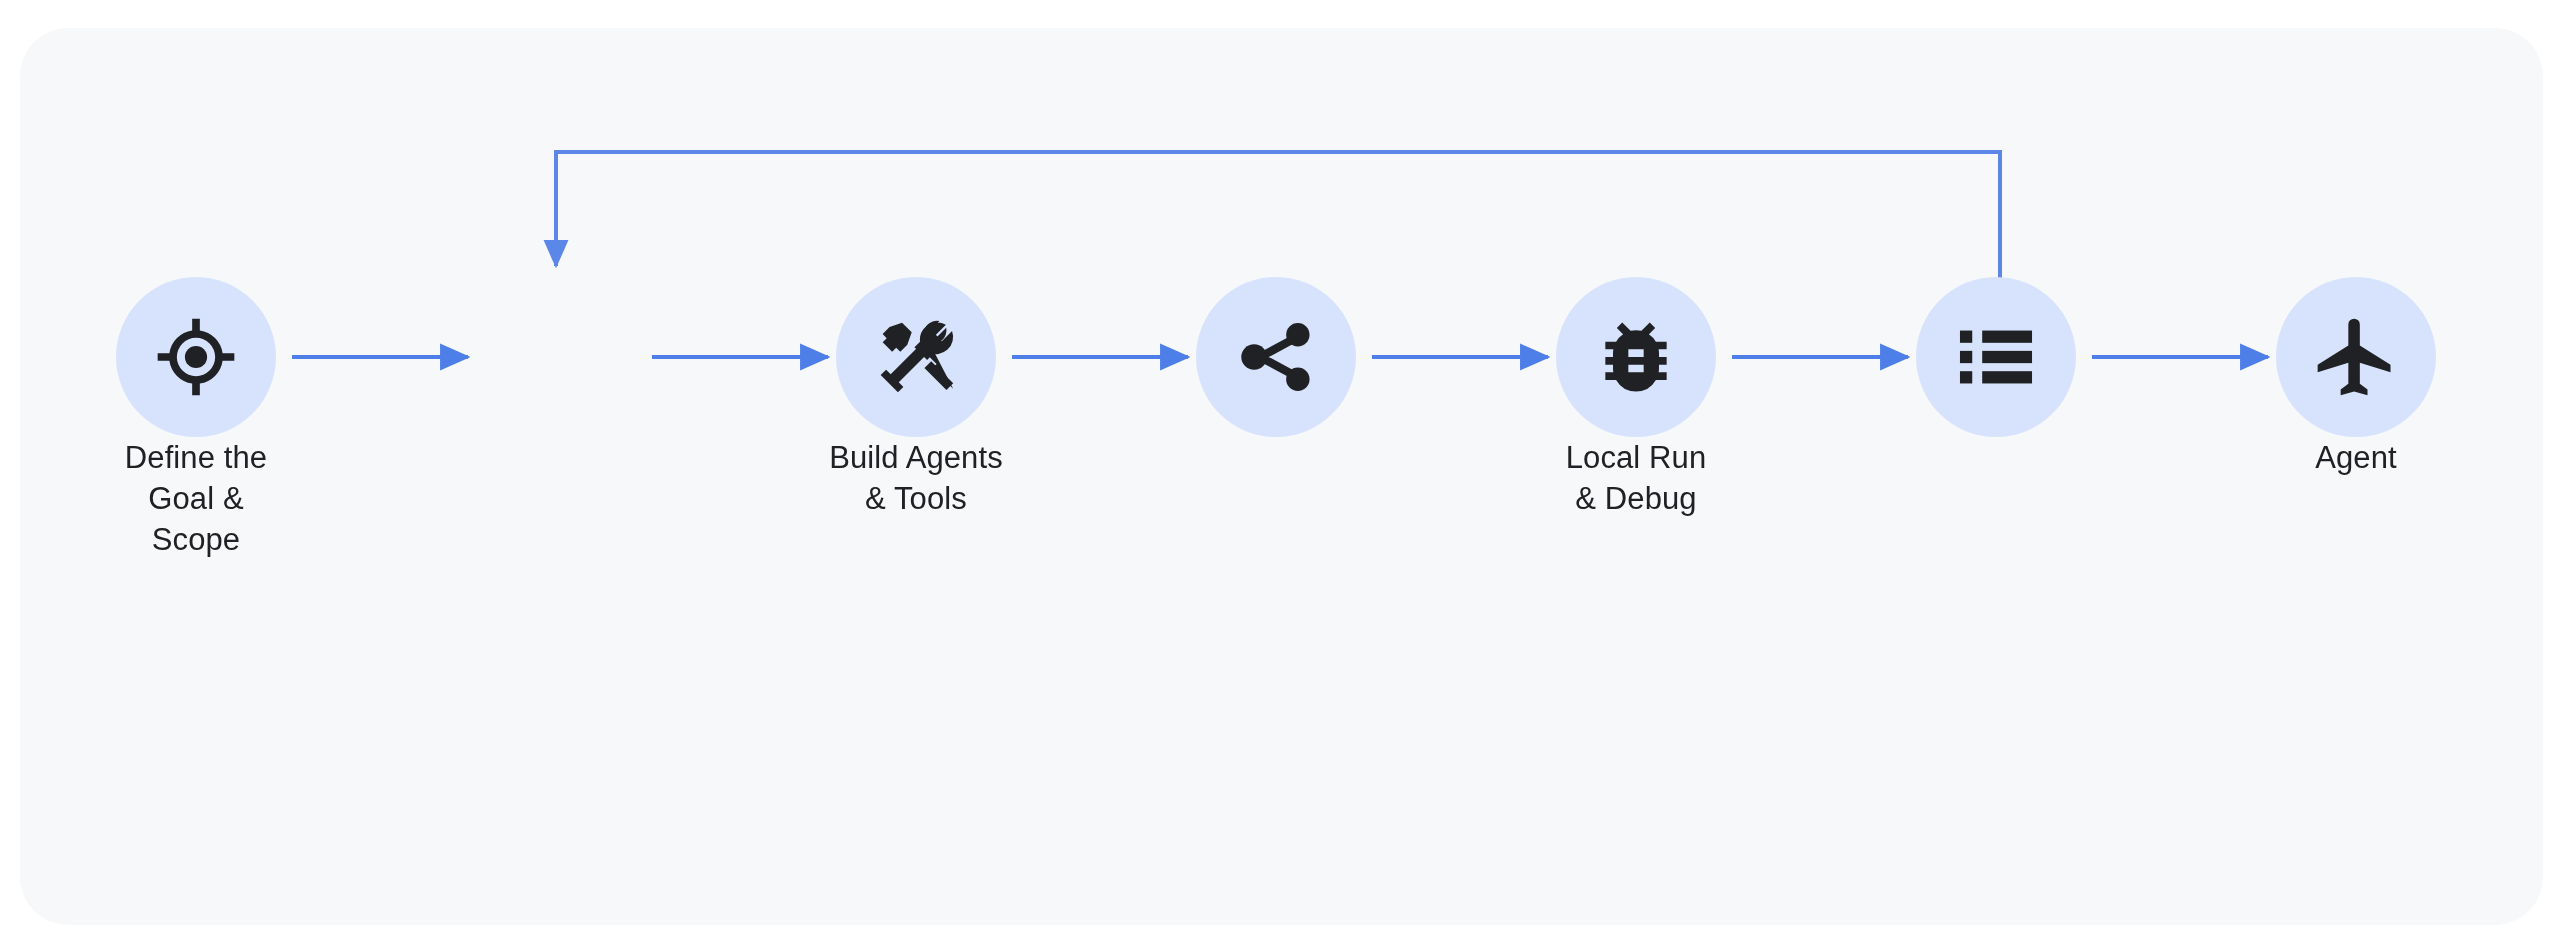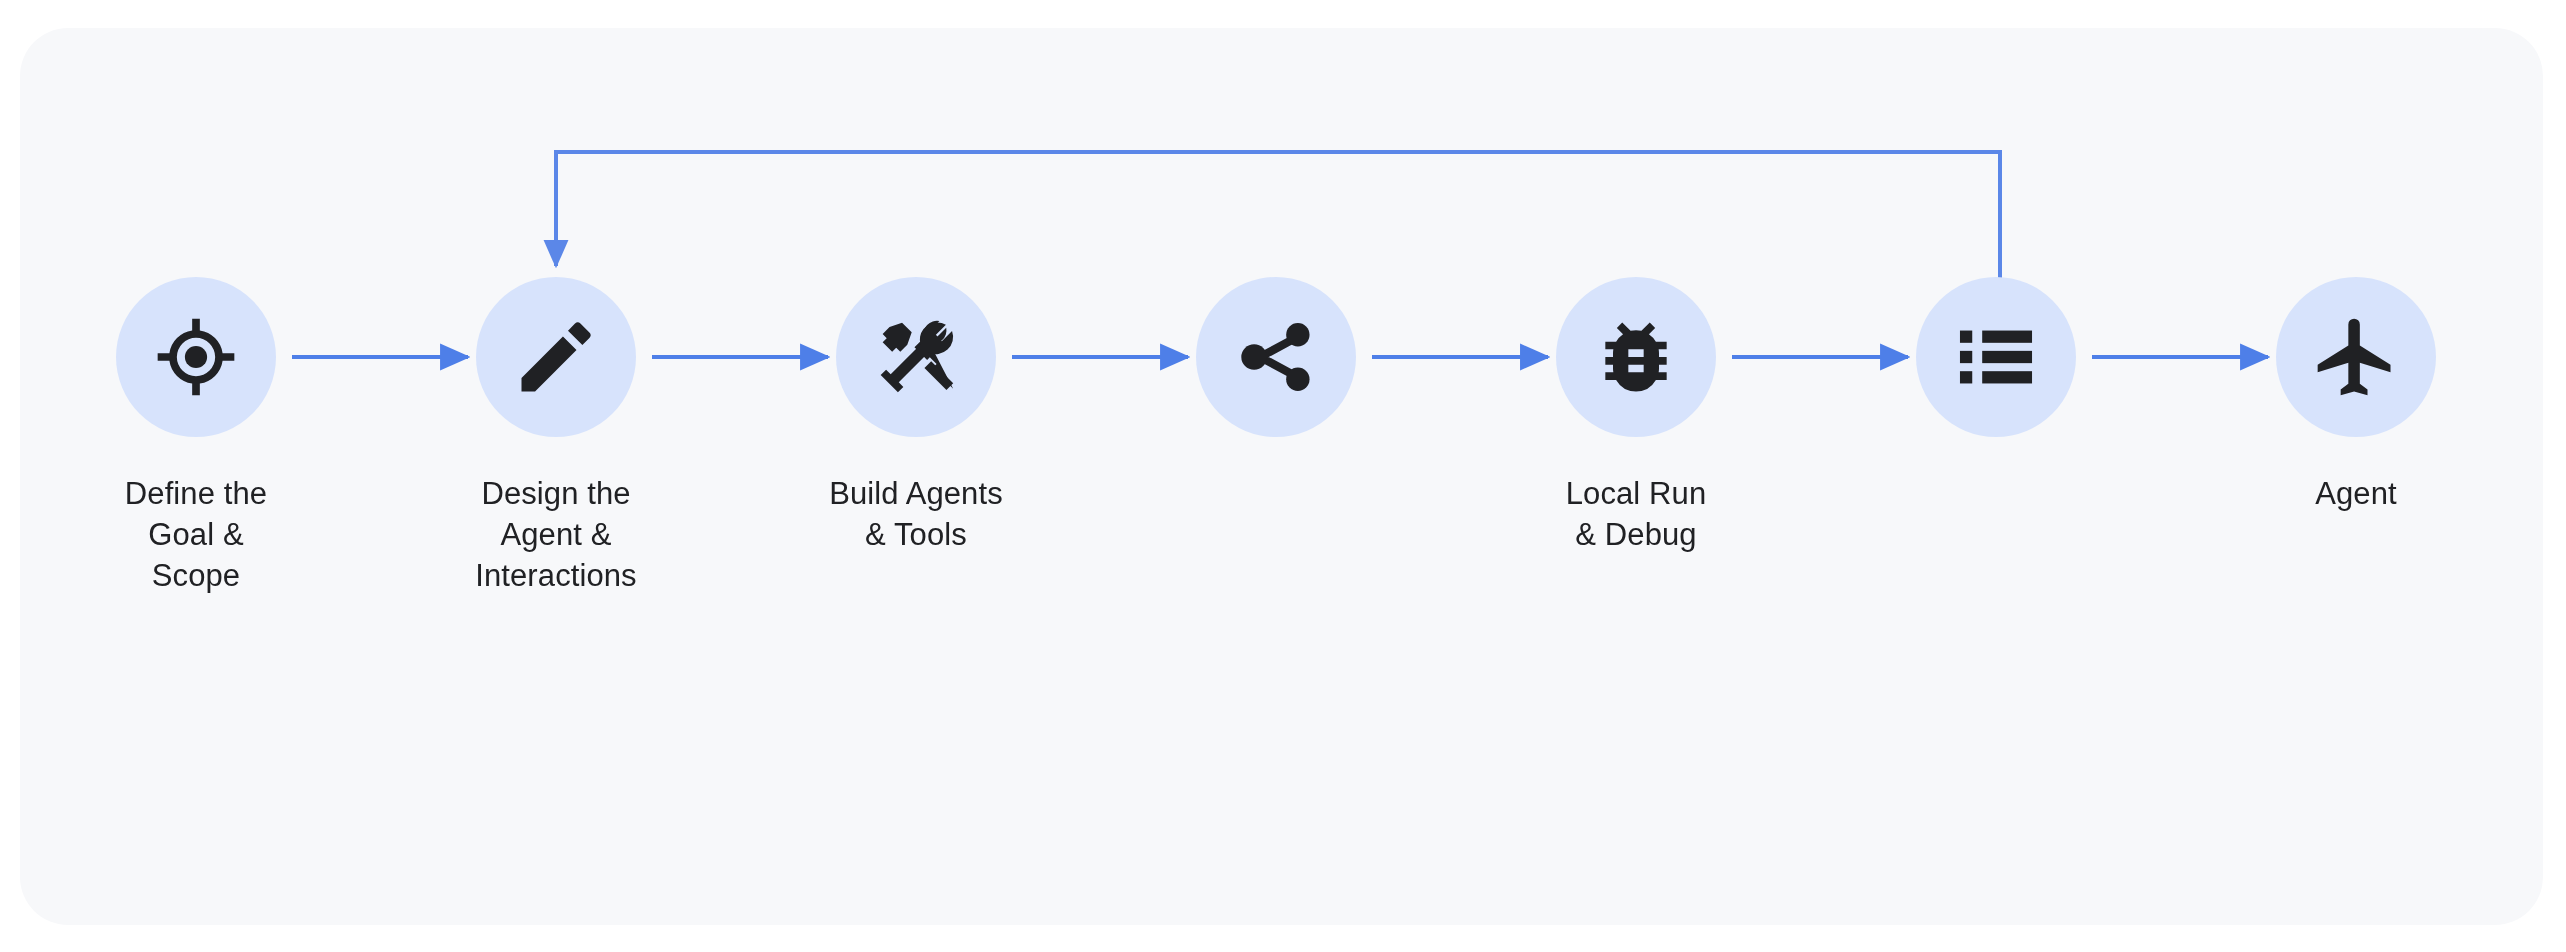--- a/index.html
+++ b/index.html
@@ -73,21 +73,20 @@
   }
 
   .bubble svg {
     width: 92px;
     height: 92px;
     display: block;
     fill: #202124;
   }
 
   .step-label {
-    margin-top: 36px;
     text-align: center;
     color: #202124;
     font-size: 31px;
     line-height: 41px;
     font-weight: 400;
     letter-spacing: 0.1px;
     white-space: pre-line;
     width: 300px;
   }
 </style>
@@ -127,30 +126,20 @@
         <svg viewBox="0 0 24 24" aria-hidden="true">
           <path d="M11 2h2v3.06A7.01 7.01 0 0 1 18.94 11H22v2h-3.06A7.01 7.01 0 0 1 13 18.94V22h-2v-3.06A7.01 7.01 0 0 1 5.06 13H2v-2h3.06A7.01 7.01 0 0 1 11 5.06V2zm1 5a5 5 0 1 0 0 10 5 5 0 0 0 0-10z"></path>
           <circle cx="12" cy="12" r="2.9"></circle>
         </svg>
       </div>
       <div class="step-label">Define the
 Goal &amp;
 Scope</div>
     </div>
 
-    <div class="step" style="left:556px">
-      <div class="bubble">
-        <svg viewBox="0 0 24 24" aria-hidden="true">
-          <path d="M3 17.46V21h3.54L17.35 10.19l-3.54-3.54L3 17.46zM20.71 7.04a.996.996 0 0 0 0-1.41l-2.34-2.34a.996.996 0 0 0-1.41 0l-1.83 1.83 3.75 3.75 1.83-1.83z"></path>
-        </svg>
-      </div>
-      <div class="step-label">Design the
-Agent &amp;
-Interactions</div>
-    </div>
 
     <div class="step" style="left:916px">
       <div class="bubble">
         <svg viewBox="0 0 24 24" aria-hidden="true">
           <path d="M21.71 20.29l-5.4-5.4 1.06-1.06-1.77-1.77-.7.7-3.3-3.3 2.5-2.5a3.5 3.5 0 0 1 4.02-4.37l-2.29 2.3 1.77 1.76 2.29-2.29a3.5 3.5 0 0 1-4.37 4.02"></path>
           <path d="M17.5 3a4.5 4.5 0 0 0-4.33 5.73L5.4 16.5l-1.2-1.2-1.42 1.42 4.5 4.5 1.42-1.42-1.2-1.2 7.77-7.77A4.5 4.5 0 0 0 21.4 5.2l-2.66 2.66-1.6-1.6 2.66-2.66A4.5 4.5 0 0 0 17.5 3z"></path>
           <path d="M8.36 3.05L5.1 4.2 3.3 6.03l1.06 1.06-1.06 1.06 2.48 2.48 1.06-1.06 1.06 1.06 1.83-1.83 1.15-3.26-2.52-2.49z"></path>
           <path d="M14.2 14.9l1.77-1.77 5.74 5.74-1.77 1.77z"></path>
         </svg>
       </div>

